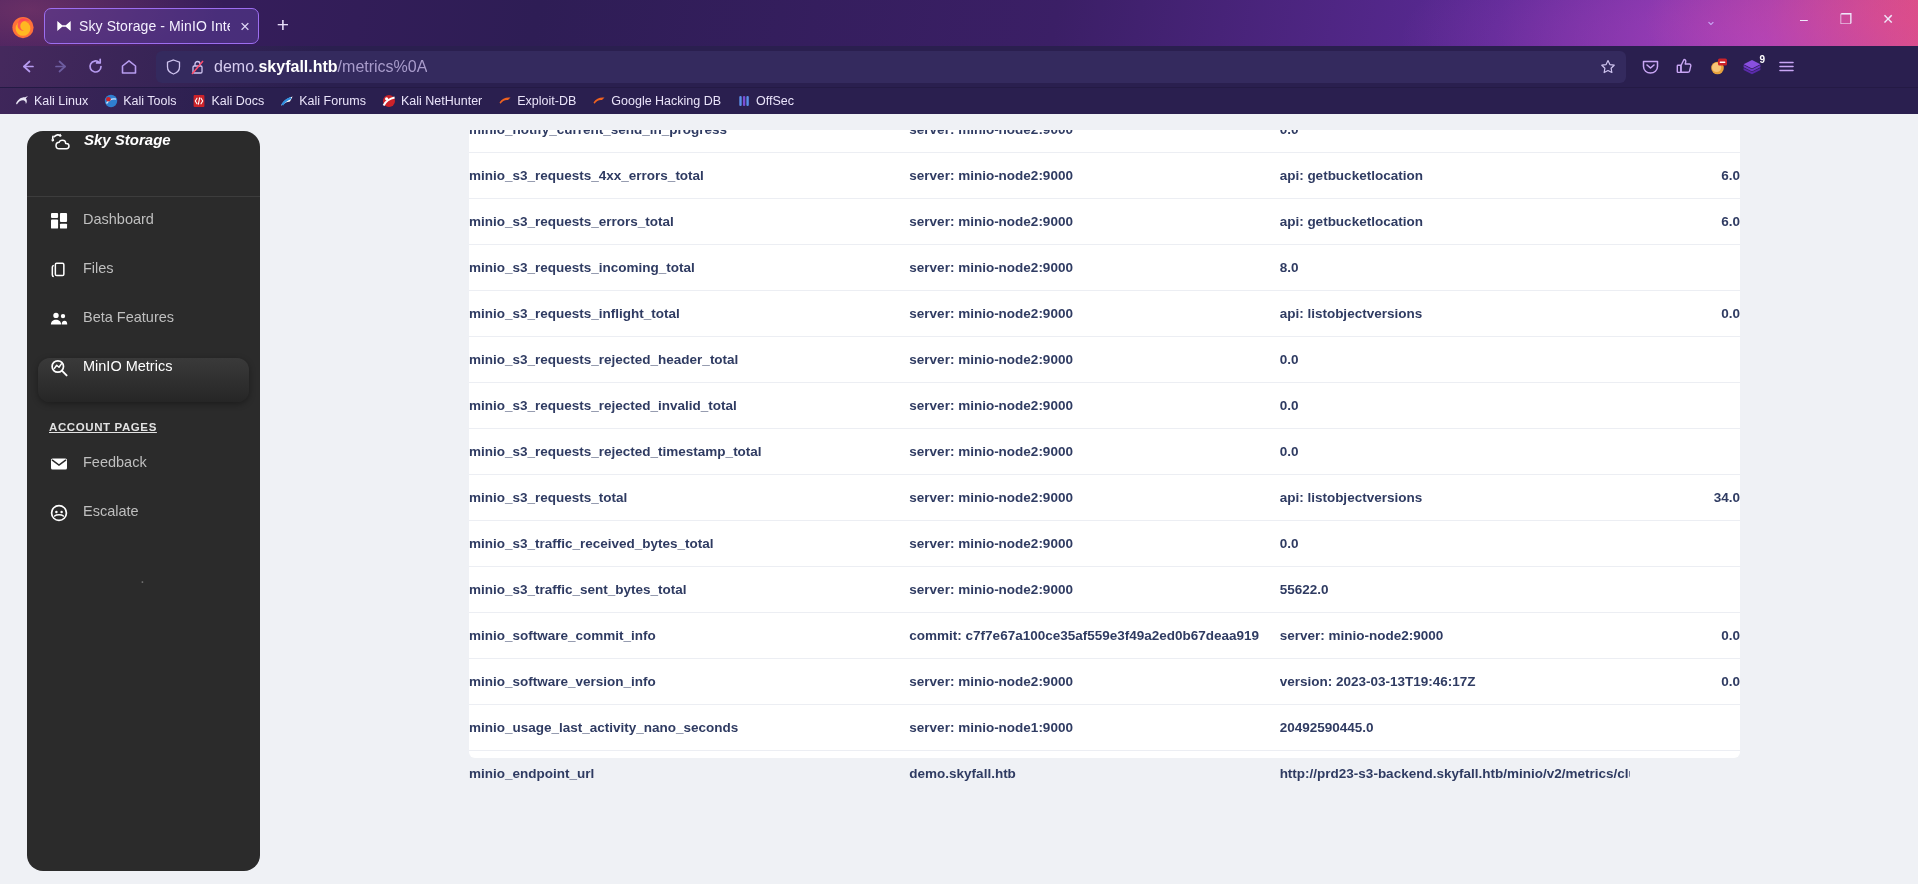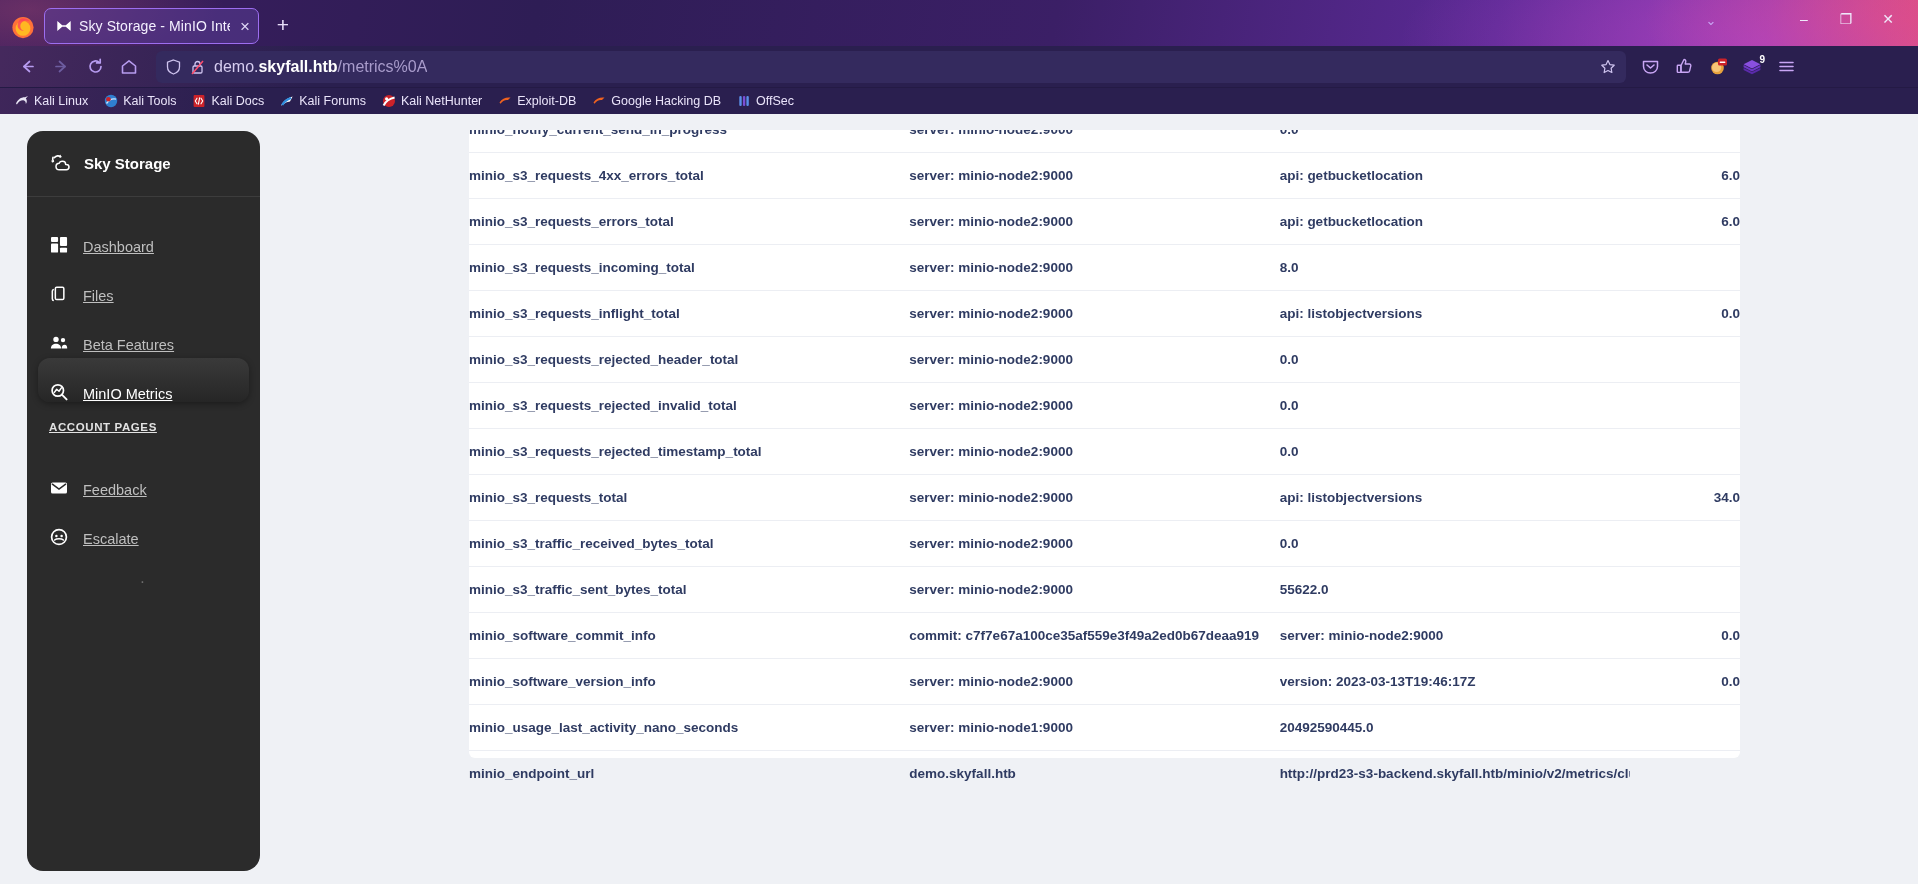--- a/index.html
+++ b/index.html
@@ -130,31 +130,31 @@
   
   .sidebar {
     position: absolute; left: 27px; top: 17px;
     width: 233px; height: 740px;
     background: #2b2b2b;
     border-radius: 16px;
     color: #d8d8d8;
     overflow: hidden;
   }
   .sb-brand {
-    height: 66px; display:flex; align-items:center; gap: 12px;
+    height: 66px; display:flex; align-items:flex-start; gap: 12px;
     padding: 0 22px; border-bottom: 1px solid #3d3d3d;
-    font-size: 15px; font-weight: 700; color: #fff;
+    font-size: 15px; font-weight: 700; color: #fff; font-style: italic;
   }
   .sb-brand .bicon { width:23px;height:23px;flex:none;color:#fff;display:block;}
   .sb-list { padding: 14px 11px 0 11px; }
   .sb-item {
-    display:flex; align-items:flex-end; gap: 14px;
+    display:flex; align-items:flex-start; gap: 14px;
     height: 44px; padding: 0 11px; margin-bottom: 5px;
     border-radius: 12px;
-    color: #bfbfbf; font-size: 14.5px; text-decoration: underline;
+    color: #bfbfbf; font-size: 14.5px;
   }
   .sb-item .sic { width:20px;height:20px;flex:none;display:flex;align-items:center;justify-content:center;color:#fff;}
   .sb-item.active {
     background: linear-gradient(180deg,#3a3a3a,#262626);
     color: #ffffff;
     box-shadow: 0 2px 6px rgba(0,0,0,.35);
   }
   .sb-section {
     padding: 14px 22px 7px 22px;
     font-size: 11.5px; font-weight: 700; letter-spacing: .6px;

